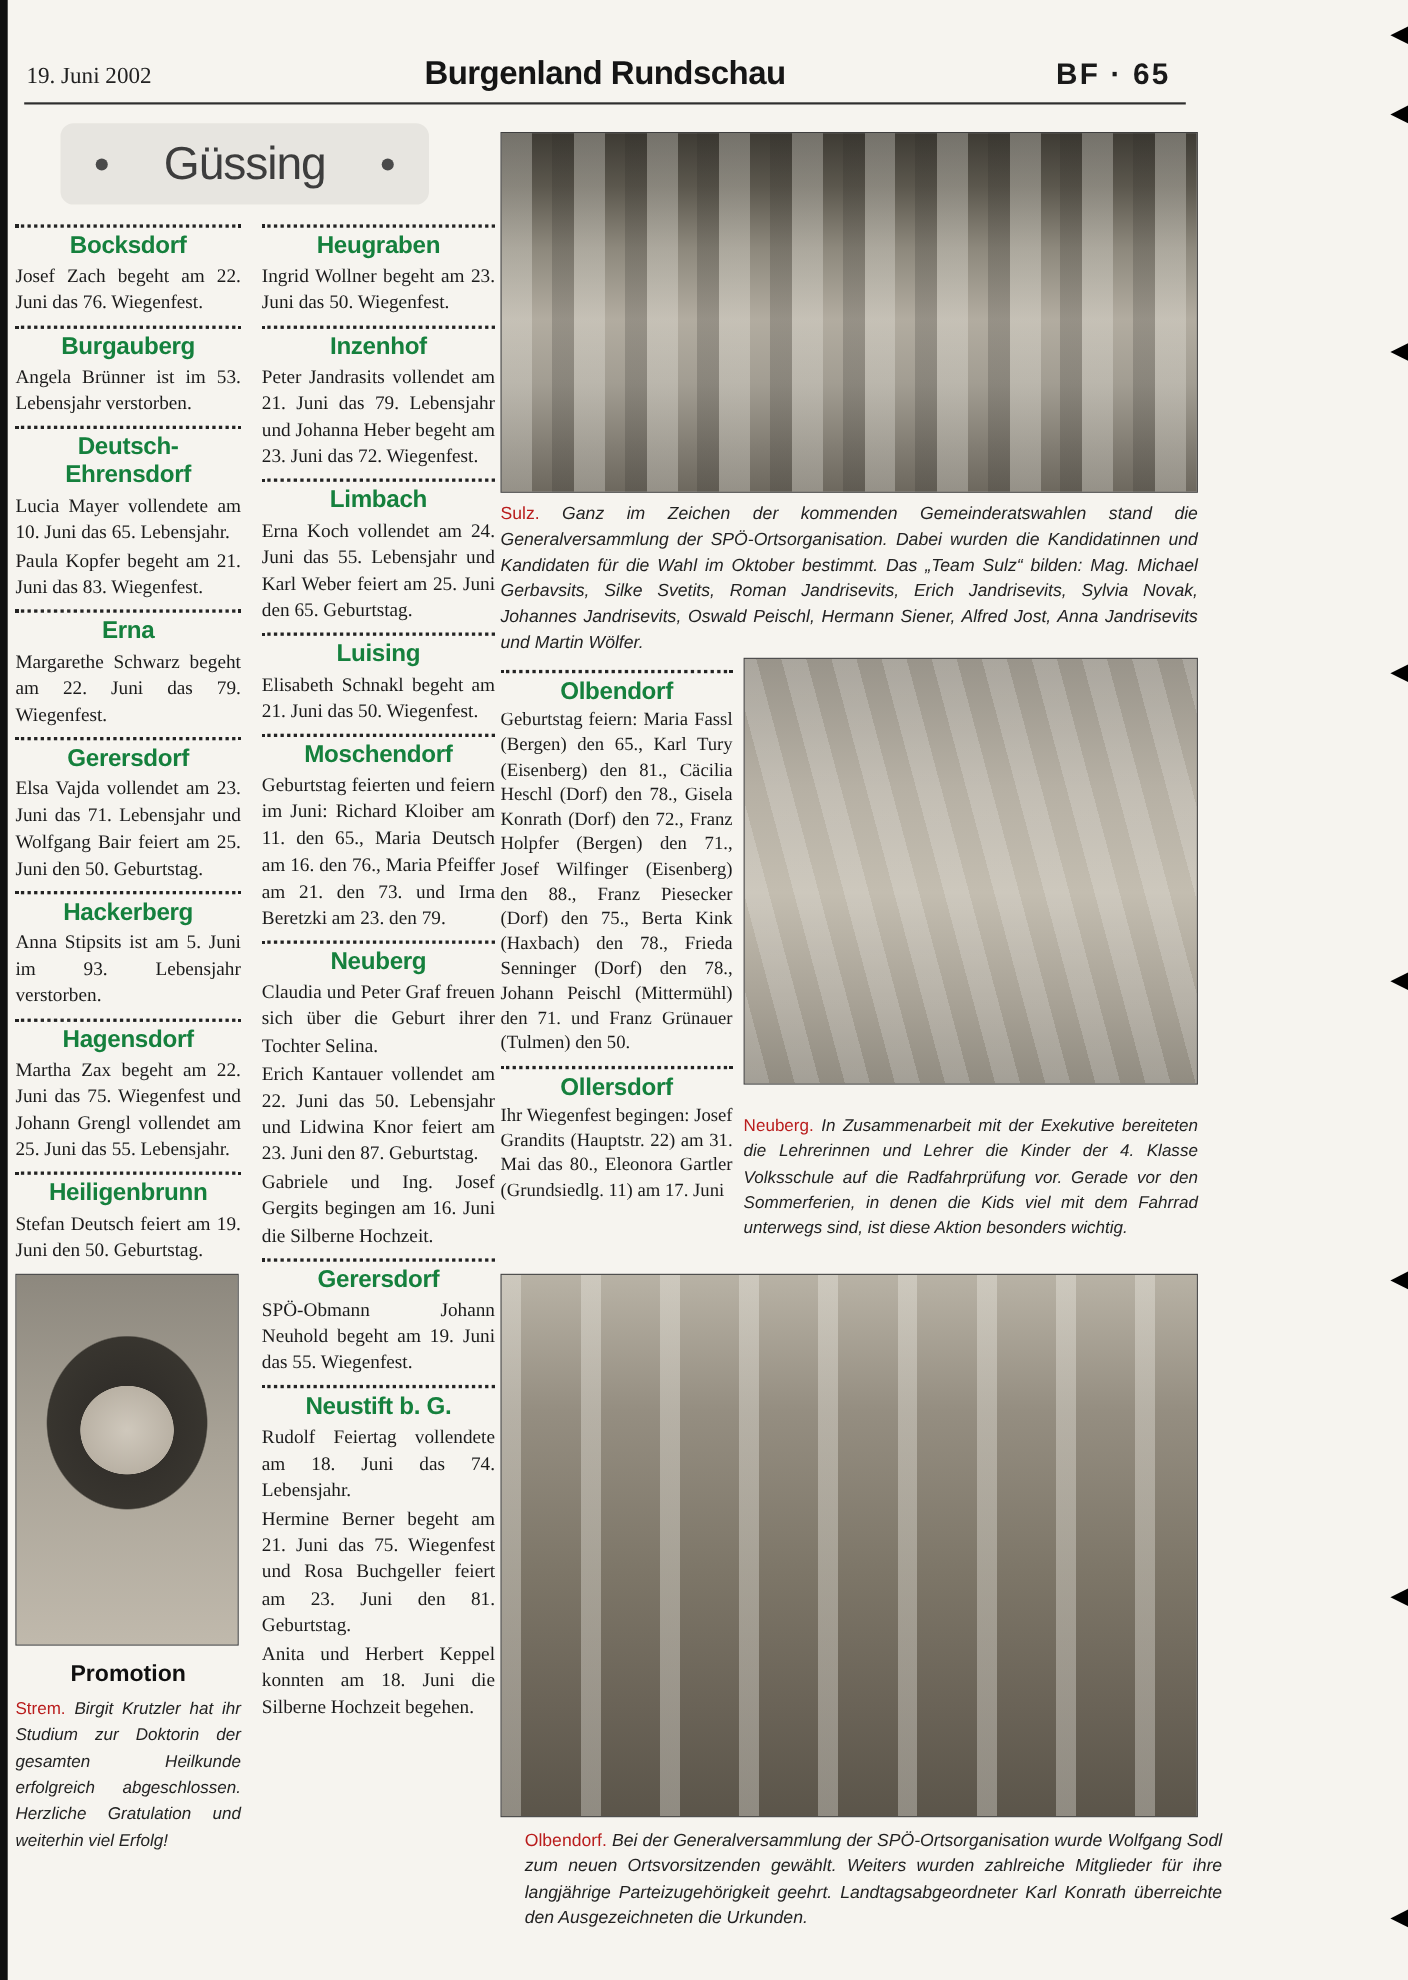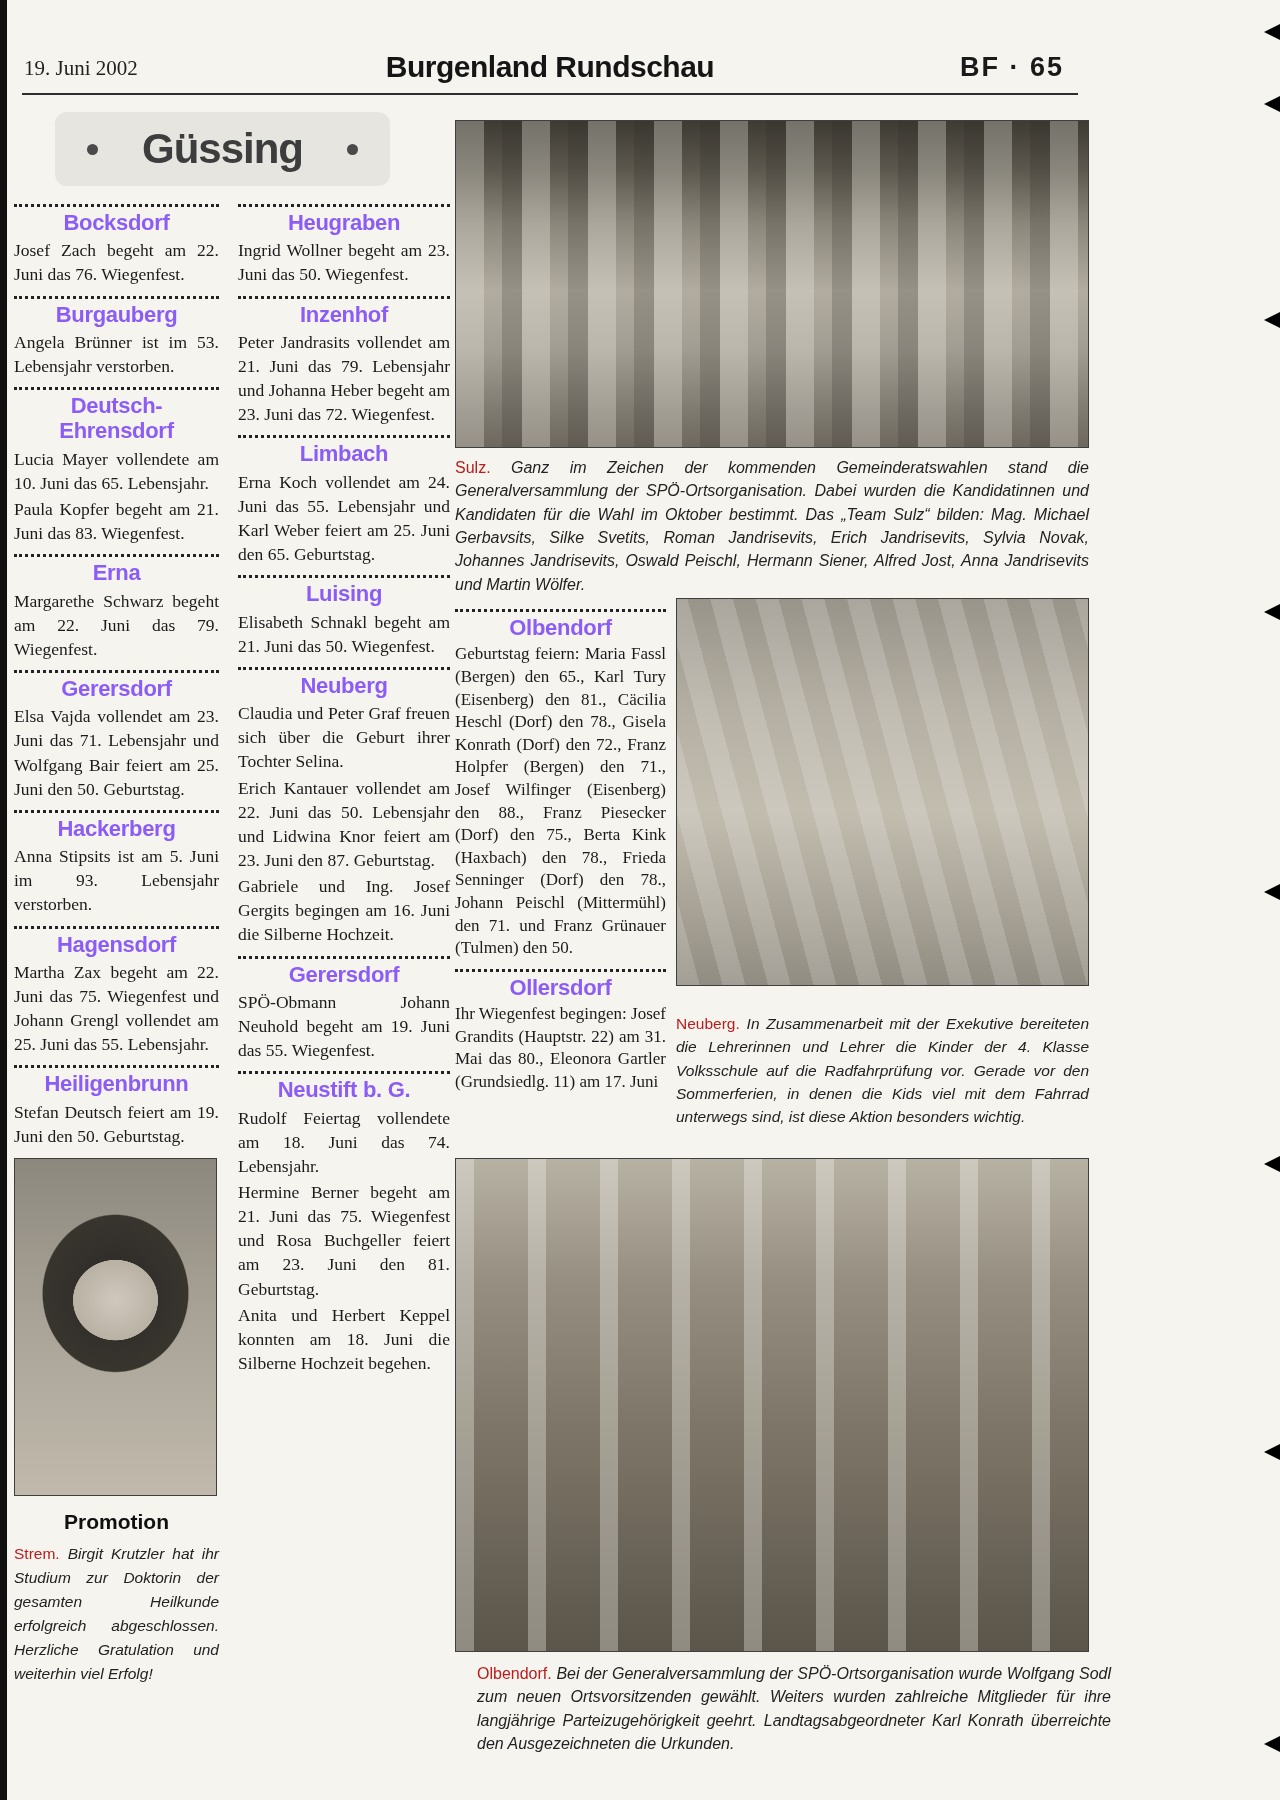--- a/index.html
+++ b/index.html
@@ -21,28 +21,28 @@
   .hdr-date{position:absolute;left:24px;top:56px;font-size:21px;color:#222;}
   .hdr-title{position:absolute;left:380px;top:50px;width:340px;text-align:center;
     font-family:"Liberation Sans", sans-serif;font-weight:700;font-size:30px;letter-spacing:-0.5px;color:#151515;}
   .hdr-page{position:absolute;left:960px;top:52px;width:120px;text-align:left;
     font-family:"Liberation Sans", sans-serif;font-weight:700;font-size:27px;letter-spacing:2px;color:#1a1a1a;}
   .hdr-rule{position:absolute;left:22px;top:93px;width:1056px;height:2px;background:#2e2e2e;}
   
   .badge{position:absolute;left:55px;top:112px;width:335px;height:74px;background:#e7e5e0;
     border-radius:12px;display:flex;align-items:center;justify-content:space-between;padding:0 32px;box-sizing:border-box;}
   .badge .dot{width:11px;height:11px;border-radius:50%;background:#4a4a4a;}
-  .badge .label{font-family:"Liberation Sans", sans-serif;font-weight:700;font-size:42px;color:#3d3d3d;letter-spacing:-1px;}
+  .badge .label{font-family:"Liberation Sans", sans-serif;font-weight:400;font-size:42px;color:#3d3d3d;letter-spacing:-1px;}
   
   .col{position:absolute;top:195px;}
   .col1{left:14px;width:205px;}
   .col2{left:238px;width:212px;}
   .dotted{border-top:3px dotted #232323;height:0;margin:9px 0 3px 0;}
   .a-title{font-family:"Liberation Sans", sans-serif;font-weight:700;font-size:22px;
-    text-align:center;margin:0 0 3px 0;color:#8b5cf6;letter-spacing:-0.3px;line-height:1.15;}
+    text-align:center;margin:0 0 3px 0;color:#15803d;letter-spacing:-0.3px;line-height:1.15;}
   .a-body{font-size:17.5px;line-height:1.38;text-align:justify;margin:0 0 2px 0;color:#1b1b1b;}
   
   .photo{position:absolute;border:1px solid #3f3f3f;box-sizing:border-box;}
   .photo-portrait{position:relative;width:203px;height:338px;border:1px solid #3f3f3f;margin-top:10px;box-sizing:border-box;
     background:
       radial-gradient(ellipse 30% 17% at 50% 42%, #cfc8bc 0%, #b9b1a4 70%, rgba(0,0,0,0) 71%),
       radial-gradient(ellipse 62% 40% at 50% 40%, #2c2926 0%, #38352f 58%, rgba(0,0,0,0) 59%),
       linear-gradient(180deg,#8d887e 0%,#a8a296 45%,#c0b9ac 100%);}
   .photo-sulz{left:455px;top:120px;width:634px;height:328px;
     background:
@@ -151,20 +151,25 @@
       <h3 class="a-title">Limbach</h3>
       <p class="a-body">Erna Koch vollendet am 24. Juni das 55. Lebensjahr und Karl Weber feiert am 25. Juni den 65. Geburtstag.</p>
     </div>
     <div class="article">
       <div class="dotted"></div>
       <h3 class="a-title">Luising</h3>
       <p class="a-body">Elisabeth Schnakl begeht am 21. Juni das 50. Wiegenfest.</p>
     </div>
     <div class="article">
       <div class="dotted"></div>
+      <h3 class="a-title">Moschendorf</h3>
+      <p class="a-body">Geburtstag feierten und feiern im Juni: Richard Kloiber am 11. den 65., Maria Deutsch am 16. den 76., Maria Pfeiffer am 21. den 73. und Irma Beretzki am 23. den 79.</p>
+    </div>
+    <div class="article">
+      <div class="dotted"></div>
       <h3 class="a-title">Neuberg</h3>
       <p class="a-body">Claudia und Peter Graf freuen sich über die Geburt ihrer Tochter Selina.</p>
       <p class="a-body">Erich Kantauer vollendet am 22. Juni das 50. Lebensjahr und Lidwina Knor feiert am 23. Juni den 87. Geburtstag.</p>
       <p class="a-body">Gabriele und Ing. Josef Gergits begingen am 16. Juni die Silberne Hochzeit.</p>
     </div>
     <div class="article">
       <div class="dotted"></div>
       <h3 class="a-title">Gerersdorf</h3>
       <p class="a-body">SPÖ-Obmann Johann Neuhold begeht am 19. Juni das 55. Wiegenfest.</p>
     </div>

